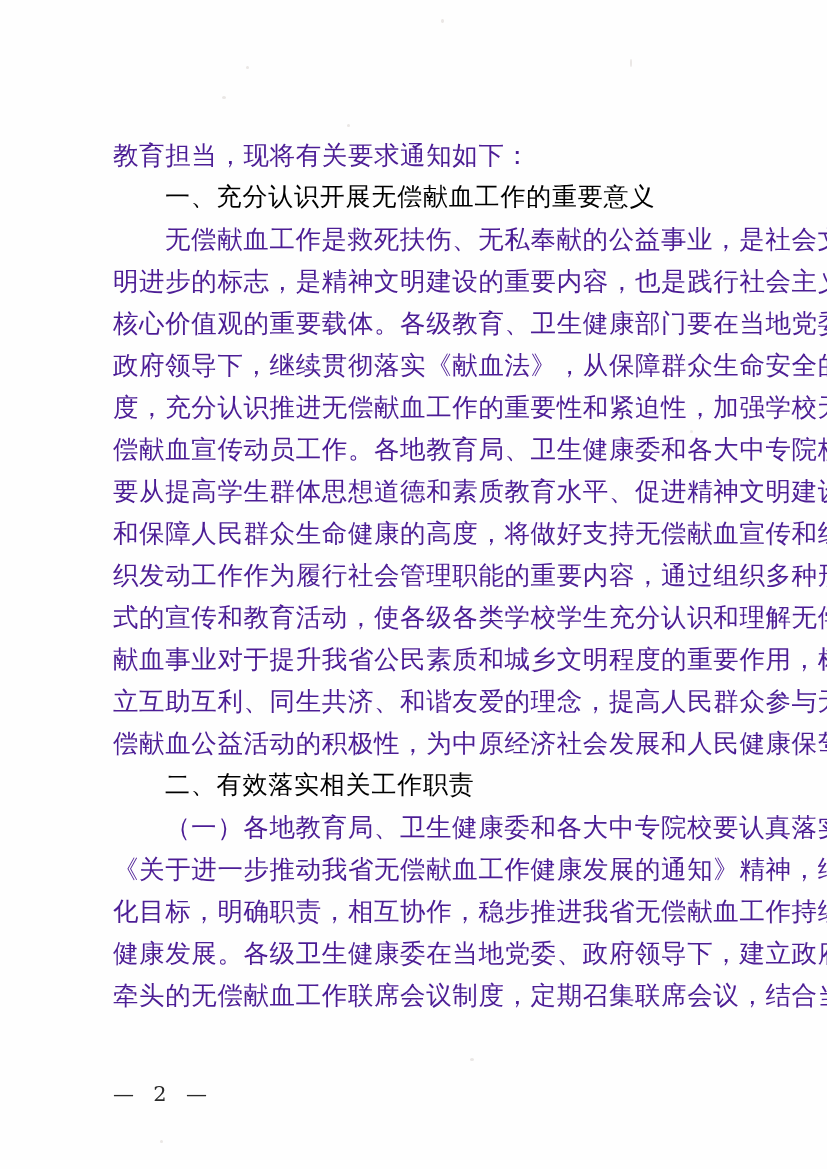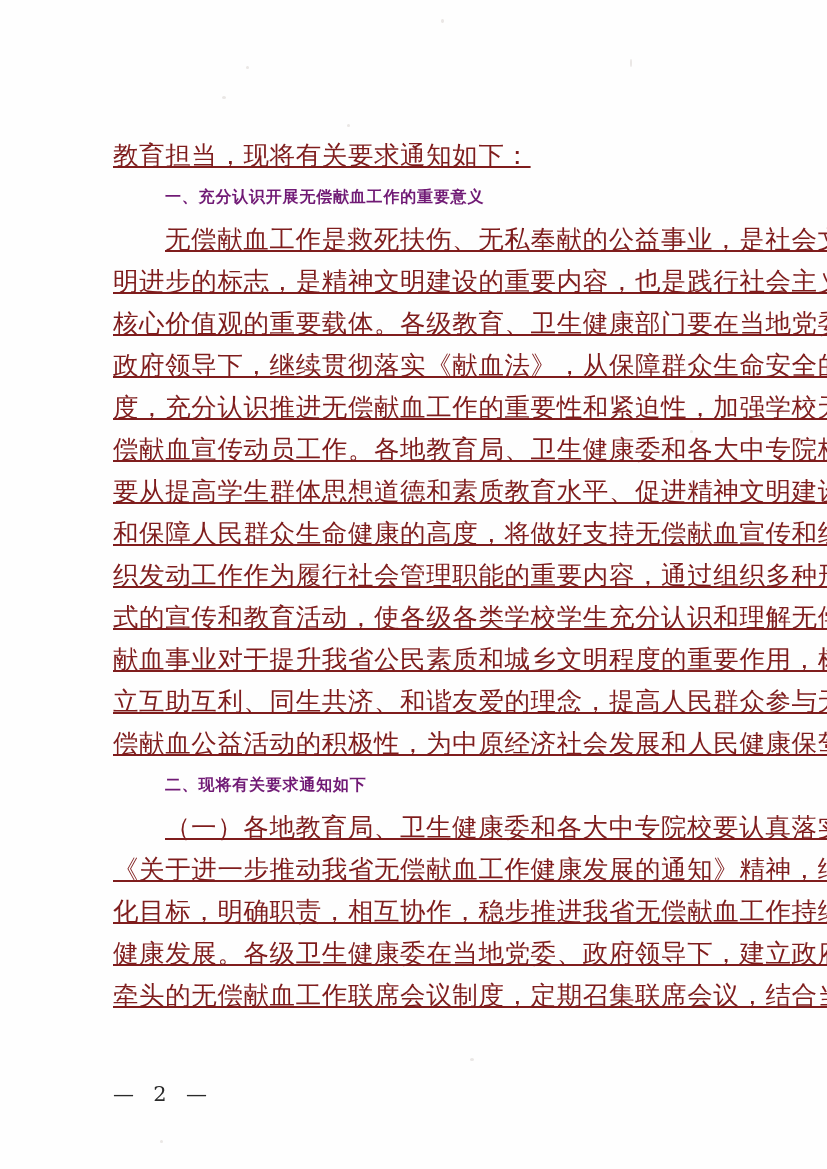--- a/index.html
+++ b/index.html
@@ -34,37 +34,36 @@
   }
   .line-block {
     
   }
   .ln {
     display: block;
     font-size: 25.5px;
     line-height: 42px;
     letter-spacing: 0.6px;
     white-space: pre;
-    color: #7f1d1d;
+    color: #4c1d95;
     font-family: "DejaVu Serif", "Liberation Serif", serif;
-    text-decoration: underline;
   }
   .ln.indent {
     text-indent: 52px;
   }
   .heading {
     display: block;
-    font-size: 16px;
+    font-size: 25px;
     line-height: 42px;
     letter-spacing: 0.8px;
     white-space: pre;
-    font-weight: bold;
+    font-weight: normal;
     text-indent: 52px;
     font-family: "DejaVu Sans", "Liberation Sans", sans-serif;
-    color: #701a75;
+    color: #000000;
   }
   .footer {
     position: absolute;
     left: 113px;
     top: 1082px;
     font-size: 21px;
     letter-spacing: 2px;
     white-space: pre;
     color: #2a2a2a;
     font-family: "DejaVu Serif", "Liberation Serif", serif;
@@ -102,21 +101,21 @@
       <span class="ln">偿献血宣传动员工作。各地教育局、卫生健康委和各大中专院校</span>
       <span class="ln">要从提高学生群体思想道德和素质教育水平、促进精神文明建设</span>
       <span class="ln">和保障人民群众生命健康的高度，将做好支持无偿献血宣传和组</span>
       <span class="ln">织发动工作作为履行社会管理职能的重要内容，通过组织多种形</span>
       <span class="ln">式的宣传和教育活动，使各级各类学校学生充分认识和理解无偿</span>
       <span class="ln">献血事业对于提升我省公民素质和城乡文明程度的重要作用，树</span>
       <span class="ln">立互助互利、同生共济、和谐友爱的理念，提高人民群众参与无</span>
       <span class="ln">偿献血公益活动的积极性，为中原经济社会发展和人民健康保驾</span>
     </div>
 
-    <div class="heading">二、现将有关要求通知如下</div>
+    <div class="heading">二、有效落实相关工作职责</div>
 
     <div class="line-block">
       <span class="ln indent">（一）各地教育局、卫生健康委和各大中专院校要认真落实</span>
       <span class="ln">《关于进一步推动我省无偿献血工作健康发展的通知》精神，细</span>
       <span class="ln">化目标，明确职责，相互协作，稳步推进我省无偿献血工作持续</span>
       <span class="ln">健康发展。各级卫生健康委在当地党委、政府领导下，建立政府</span>
       <span class="ln">牵头的无偿献血工作联席会议制度，定期召集联席会议，结合当</span>
     </div>
 
   </div>

